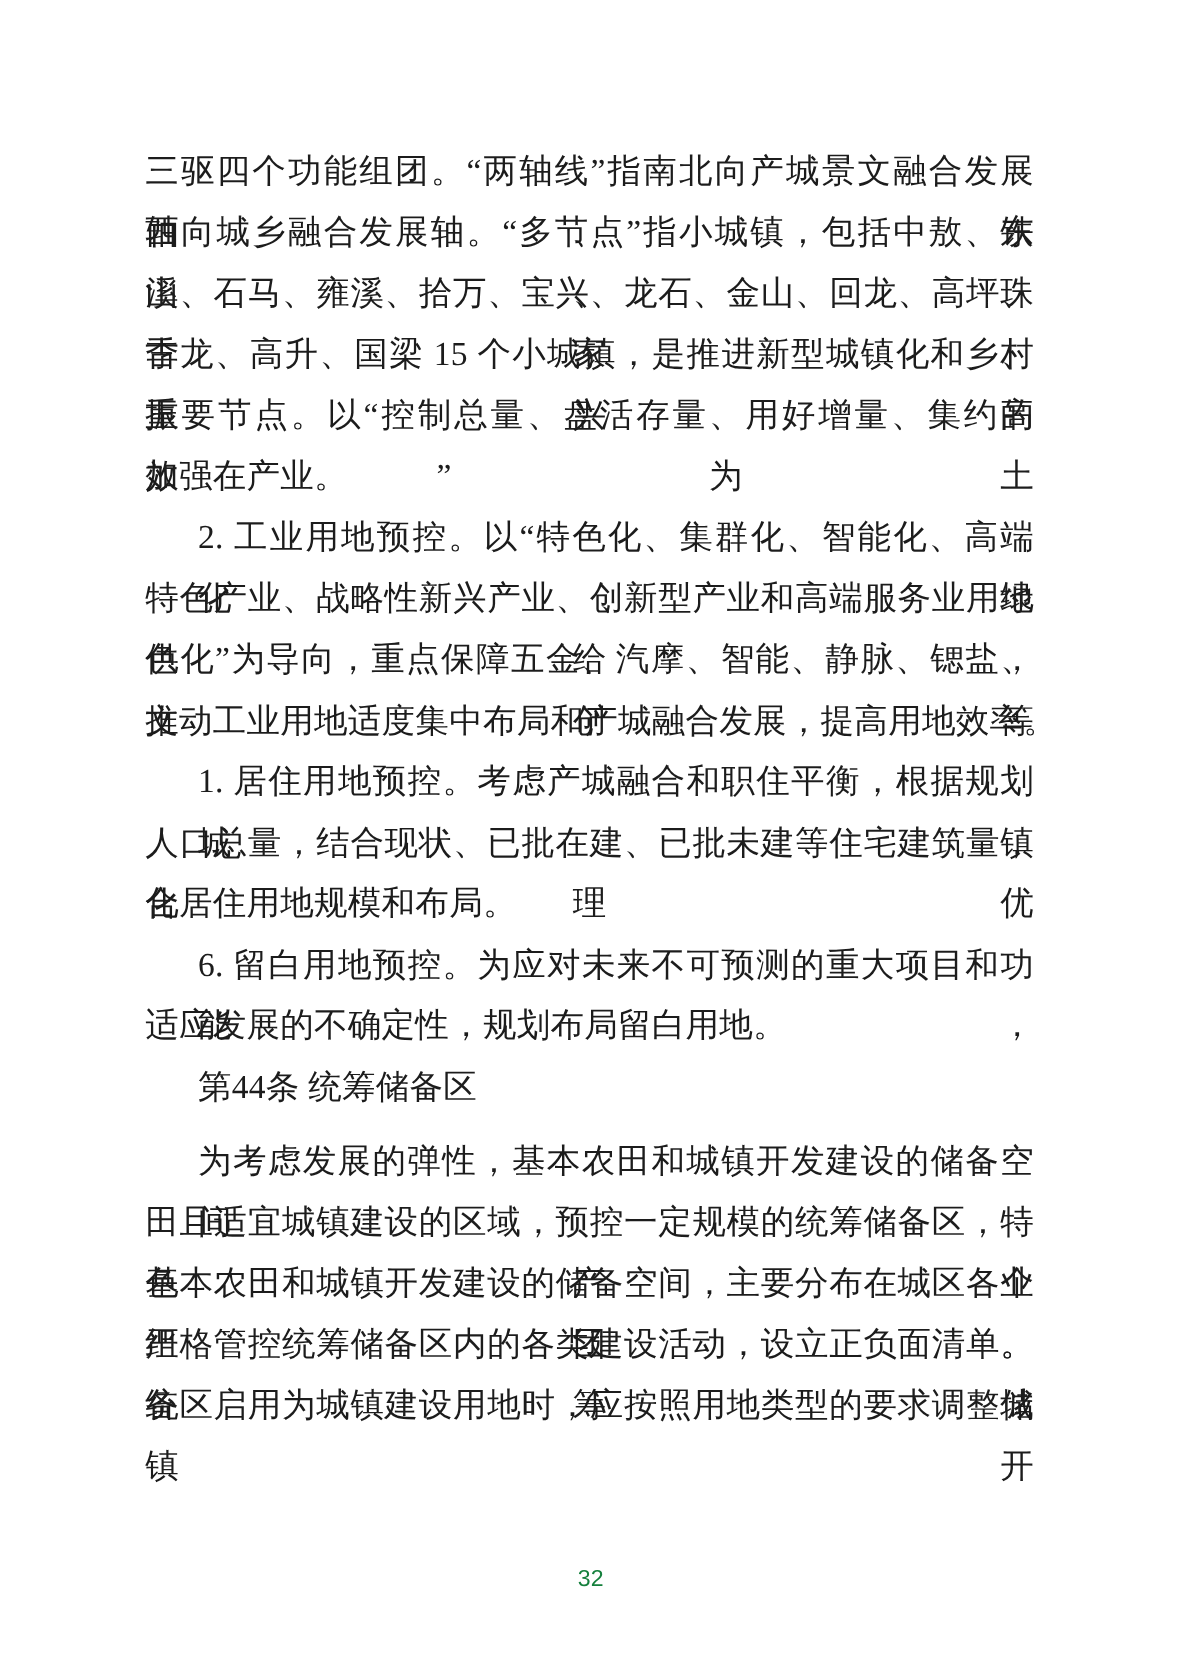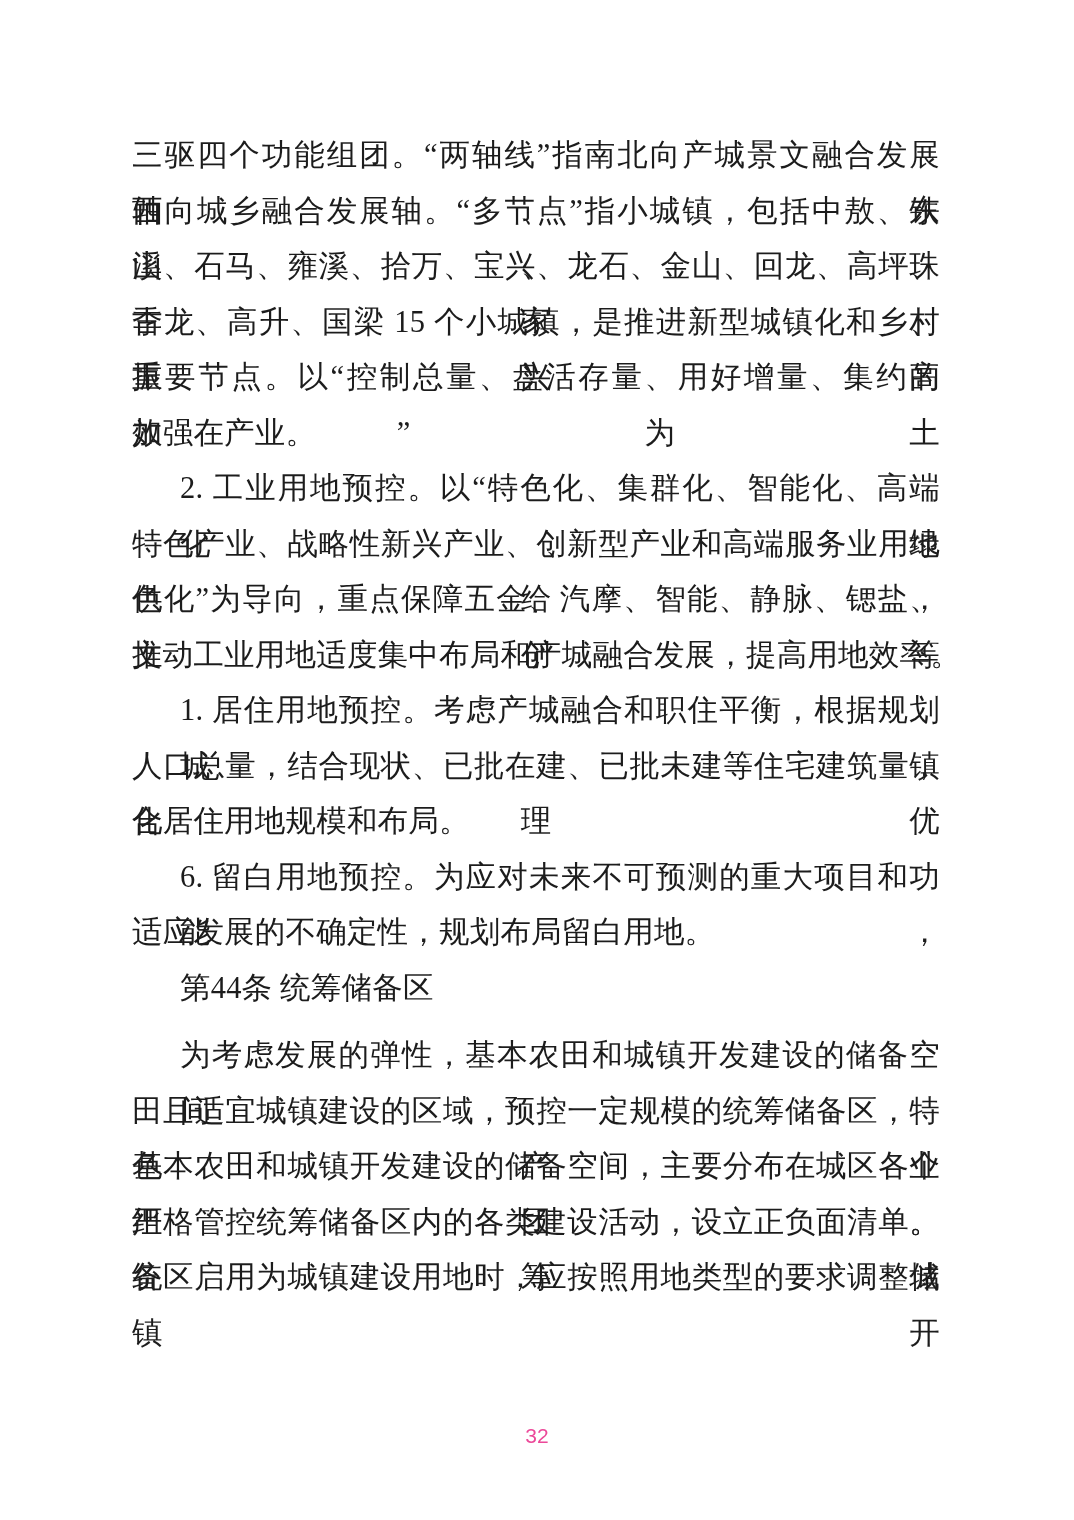--- a/index.html
+++ b/index.html
@@ -47,21 +47,21 @@
     margin-bottom: 12px;
   }
   .page-number {
     position: absolute;
     top: 1424px;
     left: 0;
     width: 100%;
     text-align: center;
     font-family: "Liberation Sans", "DejaVu Sans", sans-serif;
     font-size: 21px;
-    color: #ec4899;
+    color: #15803d;
   }
 </style>
 </head>
 <body>
 
 <div class="page">
   <div class="text-block">
 
     <div class="line justify">三驱四个功能组团。“两轴线”指南北向产城景文融合发展轴、东</div>
     <div class="line justify">西向城乡融合发展轴。“多节点”指小城镇，包括中敖、铁山、珠</div>

